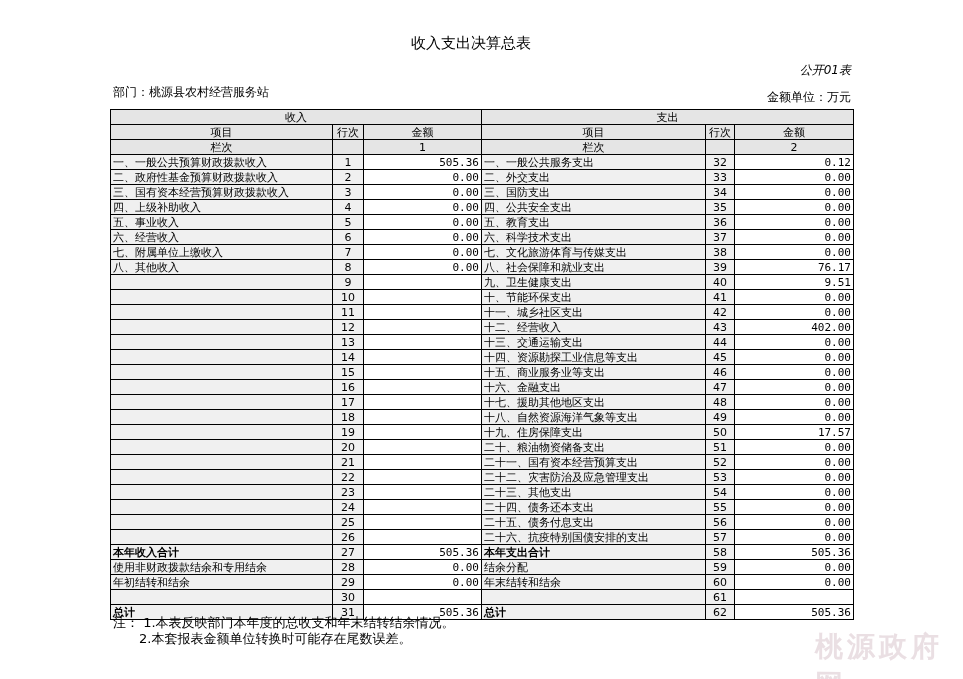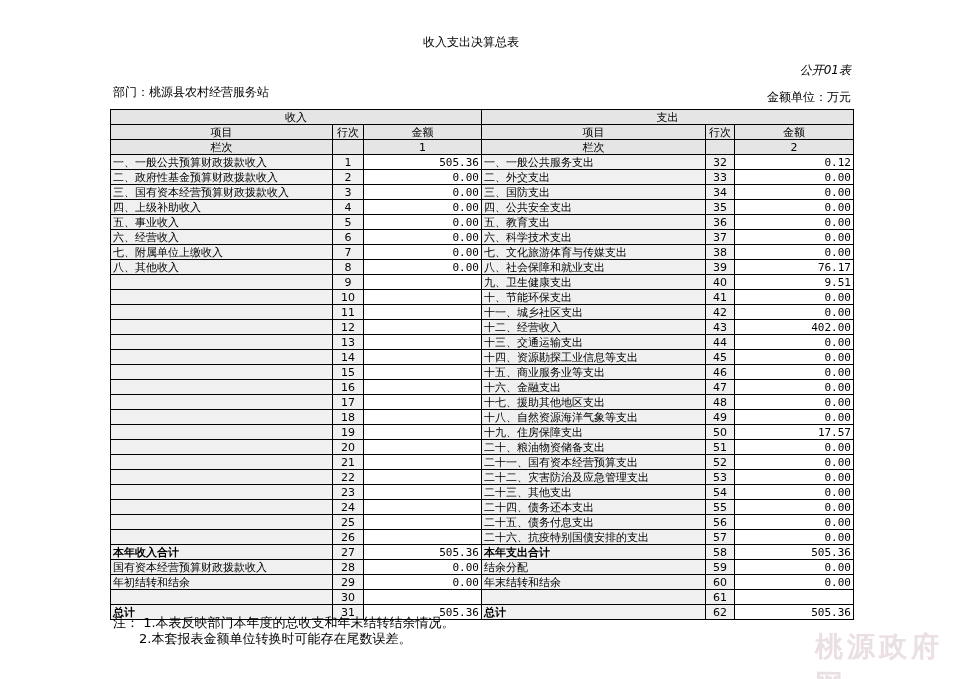--- a/index.html
+++ b/index.html
@@ -1,18 +1,18 @@
 <!DOCTYPE html>
 <html><head>
 <meta charset="utf-8">
 <style>
   html, body { margin:0; padding:0; background:#ffffff; }
   body { width:963px; height:679px; position:relative; overflow:hidden;
          font-family:"DejaVu Sans", "Liberation Sans", sans-serif; color:#000; }
-  .title { position:absolute; left:0; width:942px; top:34px; text-align:center; font-size:12px; }
+  .title { position:absolute; left:0; width:942px; top:34px; text-align:center; font-size:15px; }
   .form-no { position:absolute; right:112px; top:62px; font-size:12px;font-style:italic; }
   .dept { position:absolute; left:113px; top:84px; font-size:12px; }
   .unit { position:absolute; right:112px; top:89px; font-size:12px; }
   table.main { position:absolute; left:110px; top:109px; border-collapse:collapse; table-layout:fixed;
                width:743px; font-size:11px; }
   table.main td { border:1px solid #000; height:14px; line-height:13px; padding:0 2px;
                   white-space:nowrap; overflow:hidden; background:#f0f0f0; }
   table.main td.amt { background:#fff; text-align:right; font-family:"DejaVu Sans Mono","Liberation Mono",monospace; font-size:11px; }
   table.main td.no { text-align:center; }
   table.main td.bold { font-weight:bold; text-align:left; }
@@ -270,21 +270,21 @@
       </tr>
       <tr>
         <td class="bold">本年收入合计</td>
         <td class="no">27</td>
         <td class="amt">505.36</td>
         <td class="bold">本年支出合计</td>
         <td class="no">58</td>
         <td class="amt">505.36</td>
       </tr>
       <tr>
-        <td>国有资本经营预算财政拨款收入</td>
+        <td>使用非财政拨款结余和专用结余</td>
         <td class="no">28</td>
         <td class="amt">0.00</td>
         <td>结余分配</td>
         <td class="no">59</td>
         <td class="amt">0.00</td>
       </tr>
       <tr>
         <td>年初结转和结余</td>
         <td class="no">29</td>
         <td class="amt">0.00</td>

